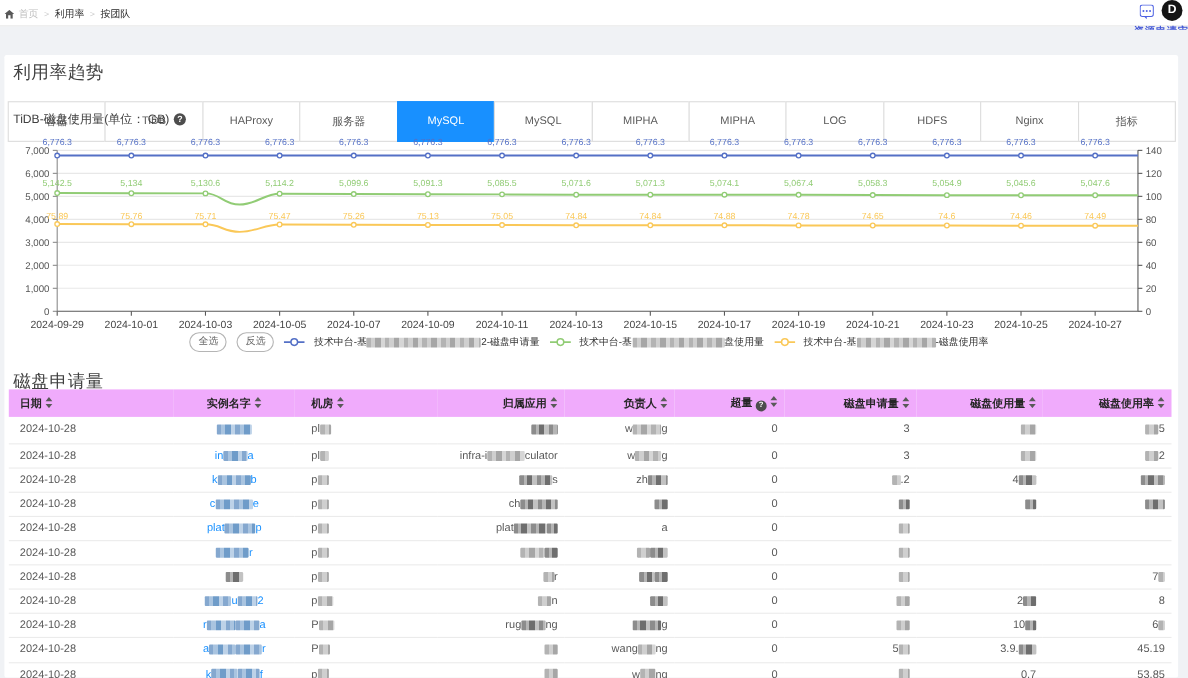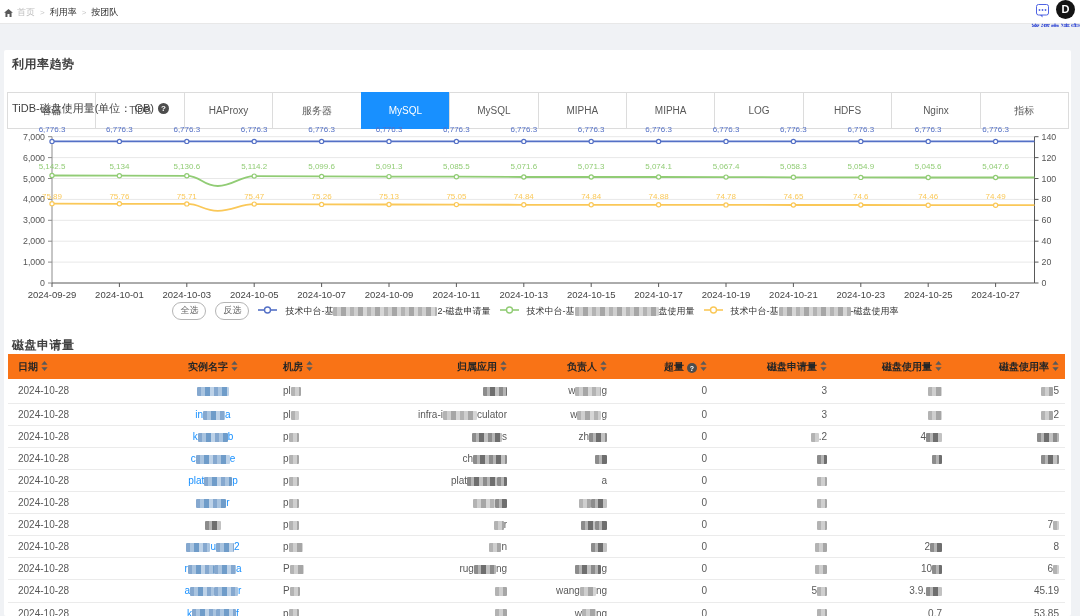--- a/index.html
+++ b/index.html
@@ -3,36 +3,36 @@
 <style>
 *{margin:0;padding:0;box-sizing:border-box}
 html,body{width:1080px;height:616px;overflow:hidden;font-family:"Liberation Sans",sans-serif;background:#f0f2f5}
 .abs{position:absolute}
 #topbar{position:absolute;left:0;top:0;width:1080px;height:24px;background:#fff;border-bottom:1px solid #e8e8e8}
 .crumb{position:absolute;top:6px;left:4px;font-size:9px;color:#bfbfbf;display:flex;align-items:center}
 .crumb .sep{margin:0 5px;color:#c8c8c8;font-size:8px}
 .crumb .dark{color:#333}
 .crumb .bold{color:#262626;font-weight:normal}
 #card{position:absolute;left:4px;top:50px;width:1067px;height:566px;background:#fff;border-radius:2px}
-h3.sec{position:absolute;left:12px;font-size:12px;font-weight:bold;color:#404040;letter-spacing:.5px}
+h3.sec{position:absolute;left:12px;font-size:16px;font-weight:normal;color:#404040;letter-spacing:.5px}
 #tabs{position:absolute;left:7px;top:92px;width:1062px;height:37px;display:flex}
 #tabs .t{flex:1;border:1px solid #dcdcdc;margin-left:-1px;background:#fff;color:#595959;font-size:10px;display:flex;align-items:center;justify-content:center}
 #tabs .t:first-child{margin-left:0}
 #tabs .t.on{background:#1890ff;border-color:#1890ff;color:#fff}
 #ctitle{position:absolute;left:12px;top:101px;font-size:11px;color:#404040;display:flex;align-items:center}
 .qm{display:inline-flex;width:11px;height:11px;border-radius:50%;background:#4d4d4d;color:#fff;font-size:8px;font-weight:bold;align-items:center;justify-content:center;margin-left:4px}
 #legend{position:absolute;left:0;top:302px;width:1071px;display:flex;justify-content:center;align-items:center;gap:9px;font-size:9px;color:#333}
 .pill{border:1px solid #b5b5b5;border-radius:9px;padding:1px 7px 2px;color:#666;font-size:9px}
-.li{display:flex;gap:8px}
+.li{display:flex;align-items:center;gap:8px}
 .px,.pxb,.pxd{display:inline-block;height:9px;vertical-align:middle;border-radius:1px}
 .px{background:repeating-linear-gradient(90deg,#b3b3b3 0 4px,#cfcfcf 4px 8px,#a6a6a6 8px 13px,#d6d6d6 13px 17px)}
 .pxd{background:repeating-linear-gradient(90deg,#8c8c8c 0 4px,#b5b5b5 4px 7px,#6e6e6e 7px 12px,#c2c2c2 12px 16px)}
 .pxb{background:repeating-linear-gradient(90deg,#85a8cf 0 4px,#a9c4e0 4px 8px,#6f9cc9 8px 13px,#bdd2e8 13px 17px)}
 table{position:absolute;left:8px;top:354px;width:1057px;border-collapse:collapse;table-layout:fixed}
-th{background:#f97316;height:25px;font-size:10px;color:#262626;font-weight:bold;text-align:center;white-space:nowrap}
+th{background:#f0abfc;height:25px;font-size:10px;color:#262626;font-weight:bold;text-align:center;white-space:nowrap}
 tr:nth-child(2) td{height:24.2px}
 td{height:22.1px;font-size:10px;color:#595959;border-bottom:1px solid #ebebeb;white-space:nowrap;overflow:hidden}
 td.l,th.l{text-align:left;padding-left:10px}
 td.r,th.r{text-align:right;padding-right:6px}
 td.c{text-align:center}
 td.jf{text-align:left;padding-left:15px}
 a{color:#1890ff;text-decoration:none}
 .si{margin-left:3px;vertical-align:-1px}
 </style></head>
 <body>

